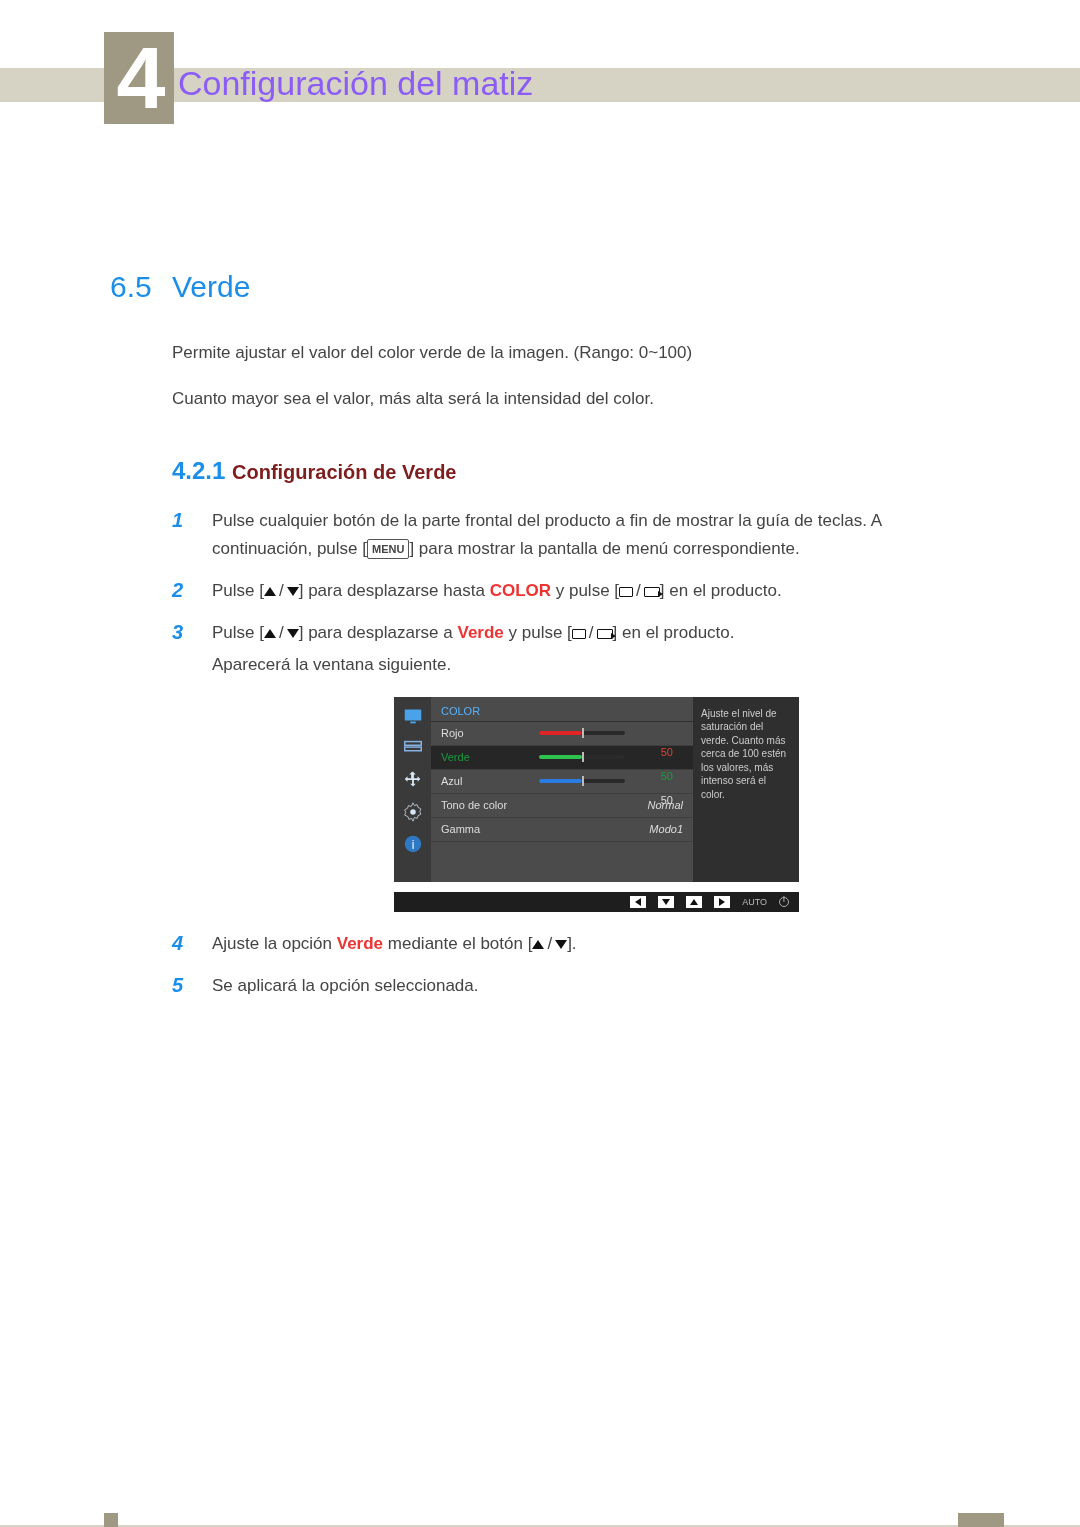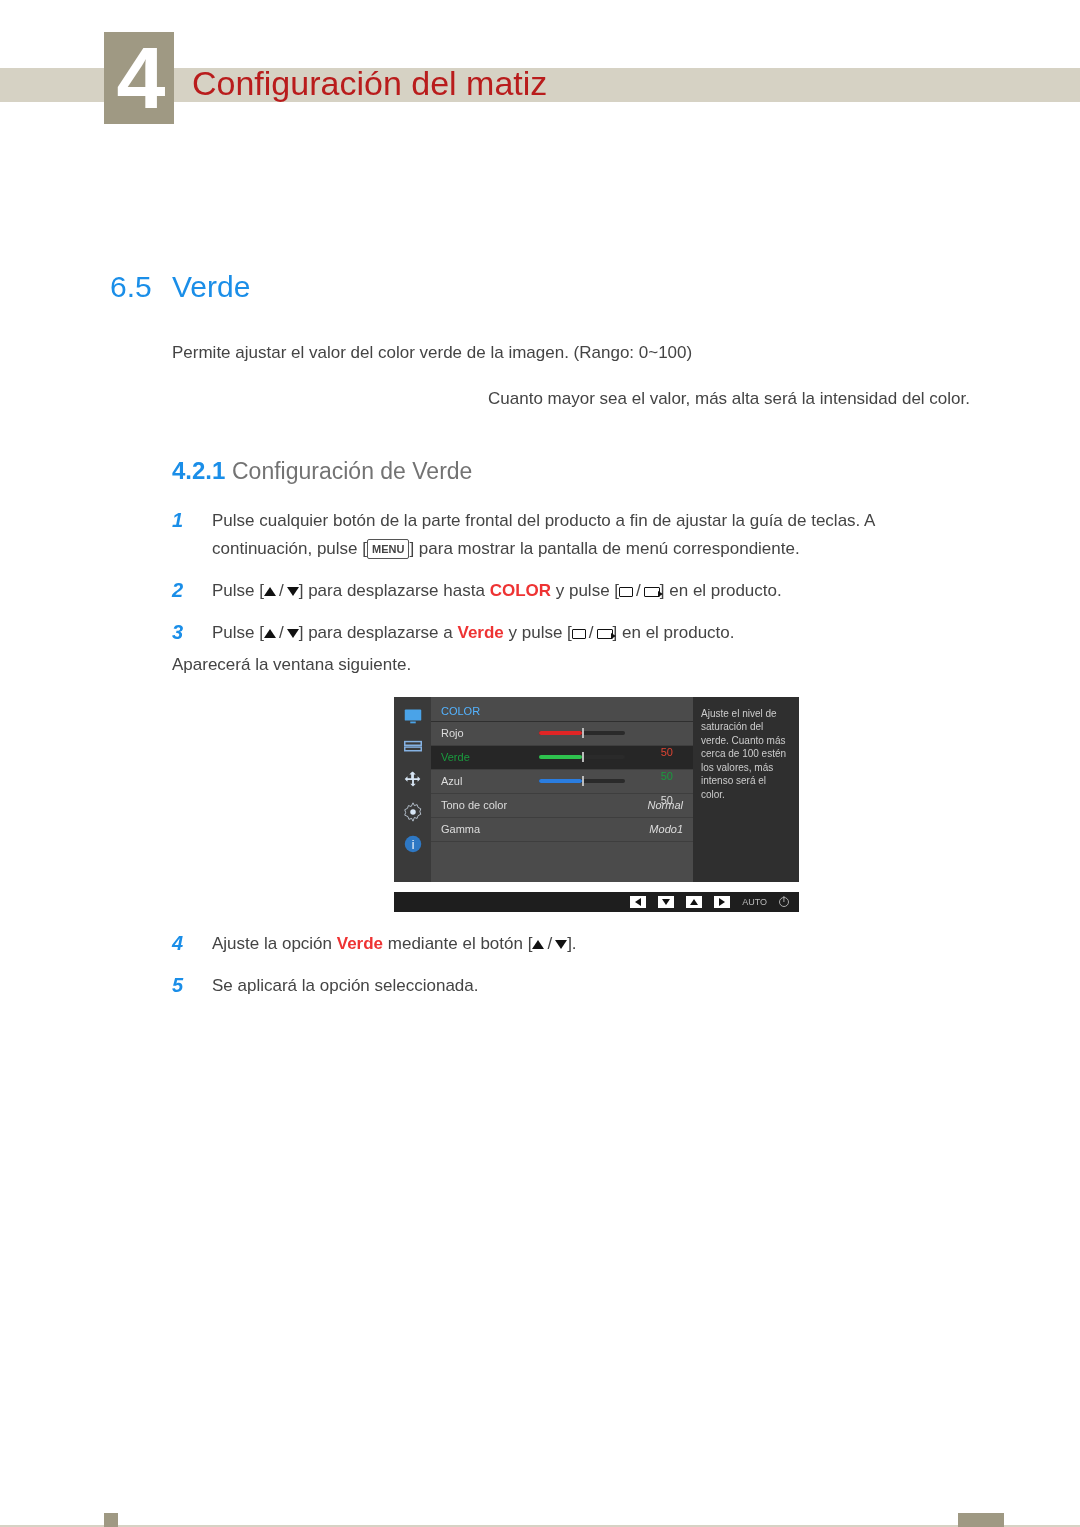--- a/index.html
+++ b/index.html
@@ -4,49 +4,49 @@
 <style>
   * { box-sizing: border-box; margin: 0; padding: 0; }
   html, body { width: 1080px; height: 1527px; font-family: Arial, Helvetica, sans-serif; background: #fff; }
   .page { position: relative; width: 1080px; height: 1527px; }
 
   
   .header-band { position: relative; height: 100px; margin-top: 32px; }
   .header-stripe { position: absolute; left: 0; right: 0; top: 36px; height: 34px; background: #d6d2c4; }
   .header-box { position: absolute; left: 104px; top: 0; width: 70px; height: 92px; background: #9f9983; display:flex; align-items:center; justify-content:center; }
   .header-num { font-size: 88px; font-weight: 700; color: #fff; letter-spacing: -4px; line-height: 1; }
-  .header-title { position: absolute; left: 192px; top: 32px; font-size: 34px; color: #b91c1c; font-weight: 400; }
+  .header-title { position: absolute; left: 178px; top: 32px; font-size: 34px; color: #8b5cf6; font-weight: 400; }
 
   
   .content { padding: 70px 110px 0 110px; }
   .sec-row { display:flex; align-items:baseline; margin-top: 68px; }
   .sec-num { color:#1a8ee8; font-size: 30px; font-weight:400; width:62px; }
   .sec-title { color:#1a8ee8; font-size: 30px; font-weight:400; }
 
   .para { font-size: 17px; color:#444; margin-left:62px; margin-top:36px; line-height:1.55; }
-  .para2 { margin-top:20px;text-align:right; }
+  .para2 { margin-top:20px; }
 
   .subsec { display:flex; align-items:baseline; margin-left:62px; margin-top:44px; }
   .subsec-num { color:#1a8ee8; font-size:24px; font-weight:700; width:60px; }
-  .subsec-title { color:#737373; font-size:23px; font-weight:400; }
+  .subsec-title { color:#7f1d1d; font-size:20px; font-weight:700; }
 
   .steps { margin-left:62px; margin-top:22px; font-size:17px; color:#444; }
   .step { display:flex; margin-top:14px; }
   .step-num { color:#1a8ee8; font-size:20px; font-style:italic; font-weight:700; width:40px; flex:0 0 40px; line-height:1.3; }
   .step-text { flex:1; line-height:1.65; }
   .kw-red { color:#e33; font-weight:700; }
   .kw-menu { display:inline-block; border:1px solid #555; border-radius:2px; padding:0 4px; font-size:11px; font-weight:700; background:#fff; vertical-align:1px; }
   .tri-up, .tri-down { display:inline-block; width:0; height:0; border-left:6px solid transparent; border-right:6px solid transparent; vertical-align:0px; }
   .tri-up { border-bottom:9px solid #111; }
   .tri-down { border-top:9px solid #111; }
   .icon-enter { display:inline-block; width:14px; height:10px; border:1.5px solid #111; border-radius:1px; vertical-align:-1px; }
   .icon-source { display:inline-block; width:16px; height:10px; border:1.5px solid #111; border-radius:1px; position:relative; vertical-align:-1px; }
   .icon-source::after { content:""; position:absolute; right:-4px; top:3px; width:0; height:0; border-top:3px solid transparent; border-bottom:3px solid transparent; border-left:5px solid #111; }
   .slash { padding:0 3px; }
-  .sub-para { margin-top:8px; font-size:17px; color:#444; }
+  .sub-para { margin-left:40px; margin-top:8px; font-size:17px; color:#444; }
 
   
   .osd-wrap { margin: 22px 0 10px 222px; display:flex; }
   .osd-left { width:37px; background:#3a3a3a; display:flex; flex-direction:column; align-items:center; padding:10px 0; gap:14px; }
   .osd-ic { width:22px; height:18px; display:flex; align-items:center; justify-content:center; }
   .osd-ic svg { width:22px; height:22px; }
   .osd-main { width:262px; background:#4b4b4b; }
   .osd-title { color:#54b3ff; font-size:11px; padding:8px 10px 4px; border-bottom:1px solid #2f2f2f; }
   .osd-row { display:flex; align-items:center; height:24px; padding:0 10px; border-bottom:1px solid #3e3e3e; font-size:11px; color:#ddd; }
   .osd-row .lbl { width:98px; }
@@ -111,21 +111,21 @@
     <div class="subsec">
       <div class="subsec-num">4.2.1</div>
       <div class="subsec-title">Configuración de Verde</div>
     </div>
 
     <div class="steps">
 
       <div class="step">
         <div class="step-num">1</div>
         <div class="step-text">
-          <span>Pulse cualquier botón de la parte frontal del producto a fin de ajustar la guía de teclas. A continuación, pulse [</span><span class="kw-menu">MENU</span><span>] para mostrar la pantalla de menú correspondiente.</span>
+          <span>Pulse cualquier botón de la parte frontal del producto a fin de mostrar la guía de teclas. A continuación, pulse [</span><span class="kw-menu">MENU</span><span>] para mostrar la pantalla de menú correspondiente.</span>
         </div>
       </div>
 
       <div class="step">
         <div class="step-num">2</div>
         <div class="step-text">
           <span>Pulse [</span><span class="tri-up"></span><span class="slash">/</span><span class="tri-down"></span><span>] para desplazarse hasta </span><span class="kw-red">COLOR</span><span> y pulse [</span><span class="icon-enter"></span><span class="slash">/</span><span class="icon-source"></span><span>] en el producto.</span>
         </div>
       </div>
 

